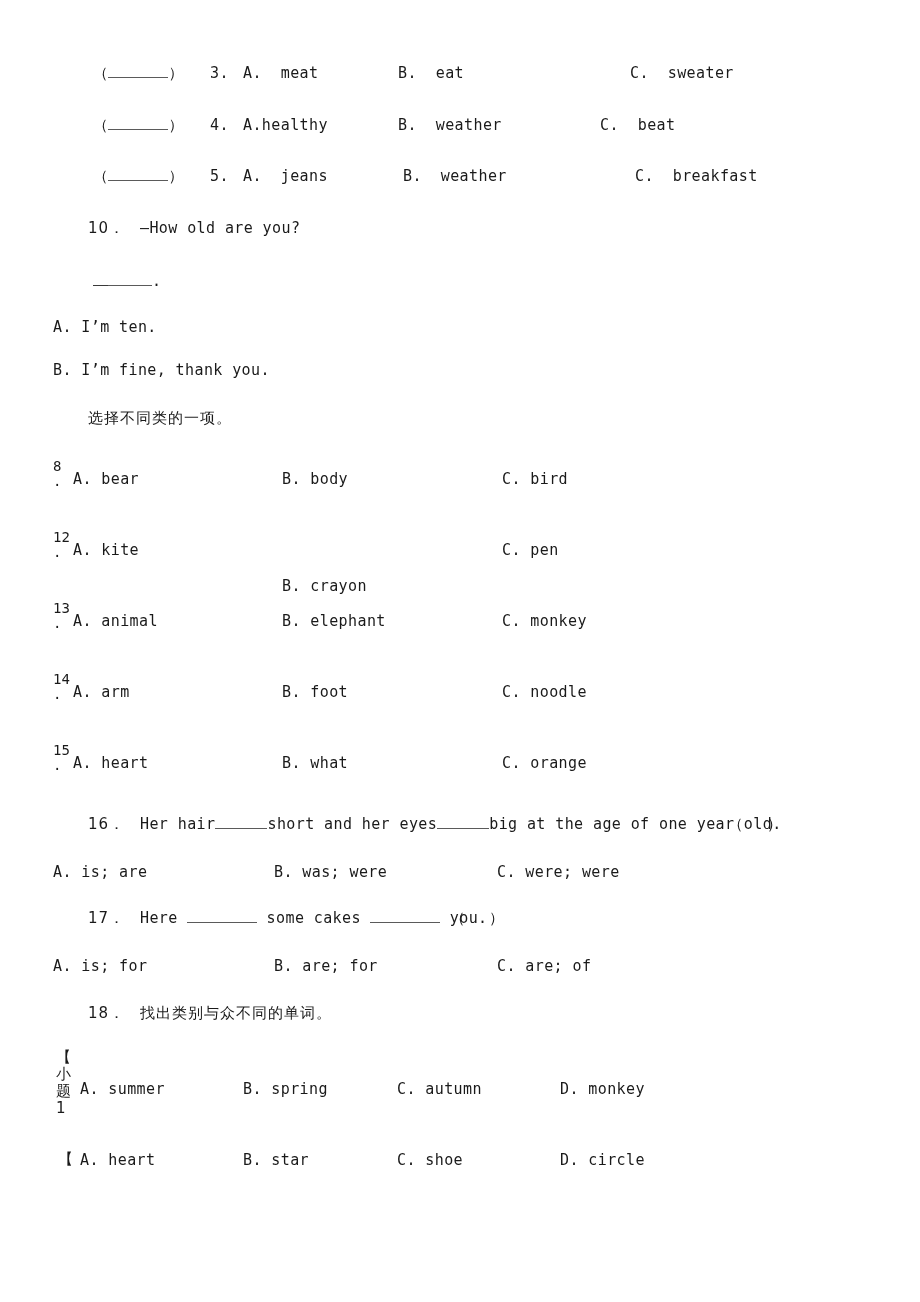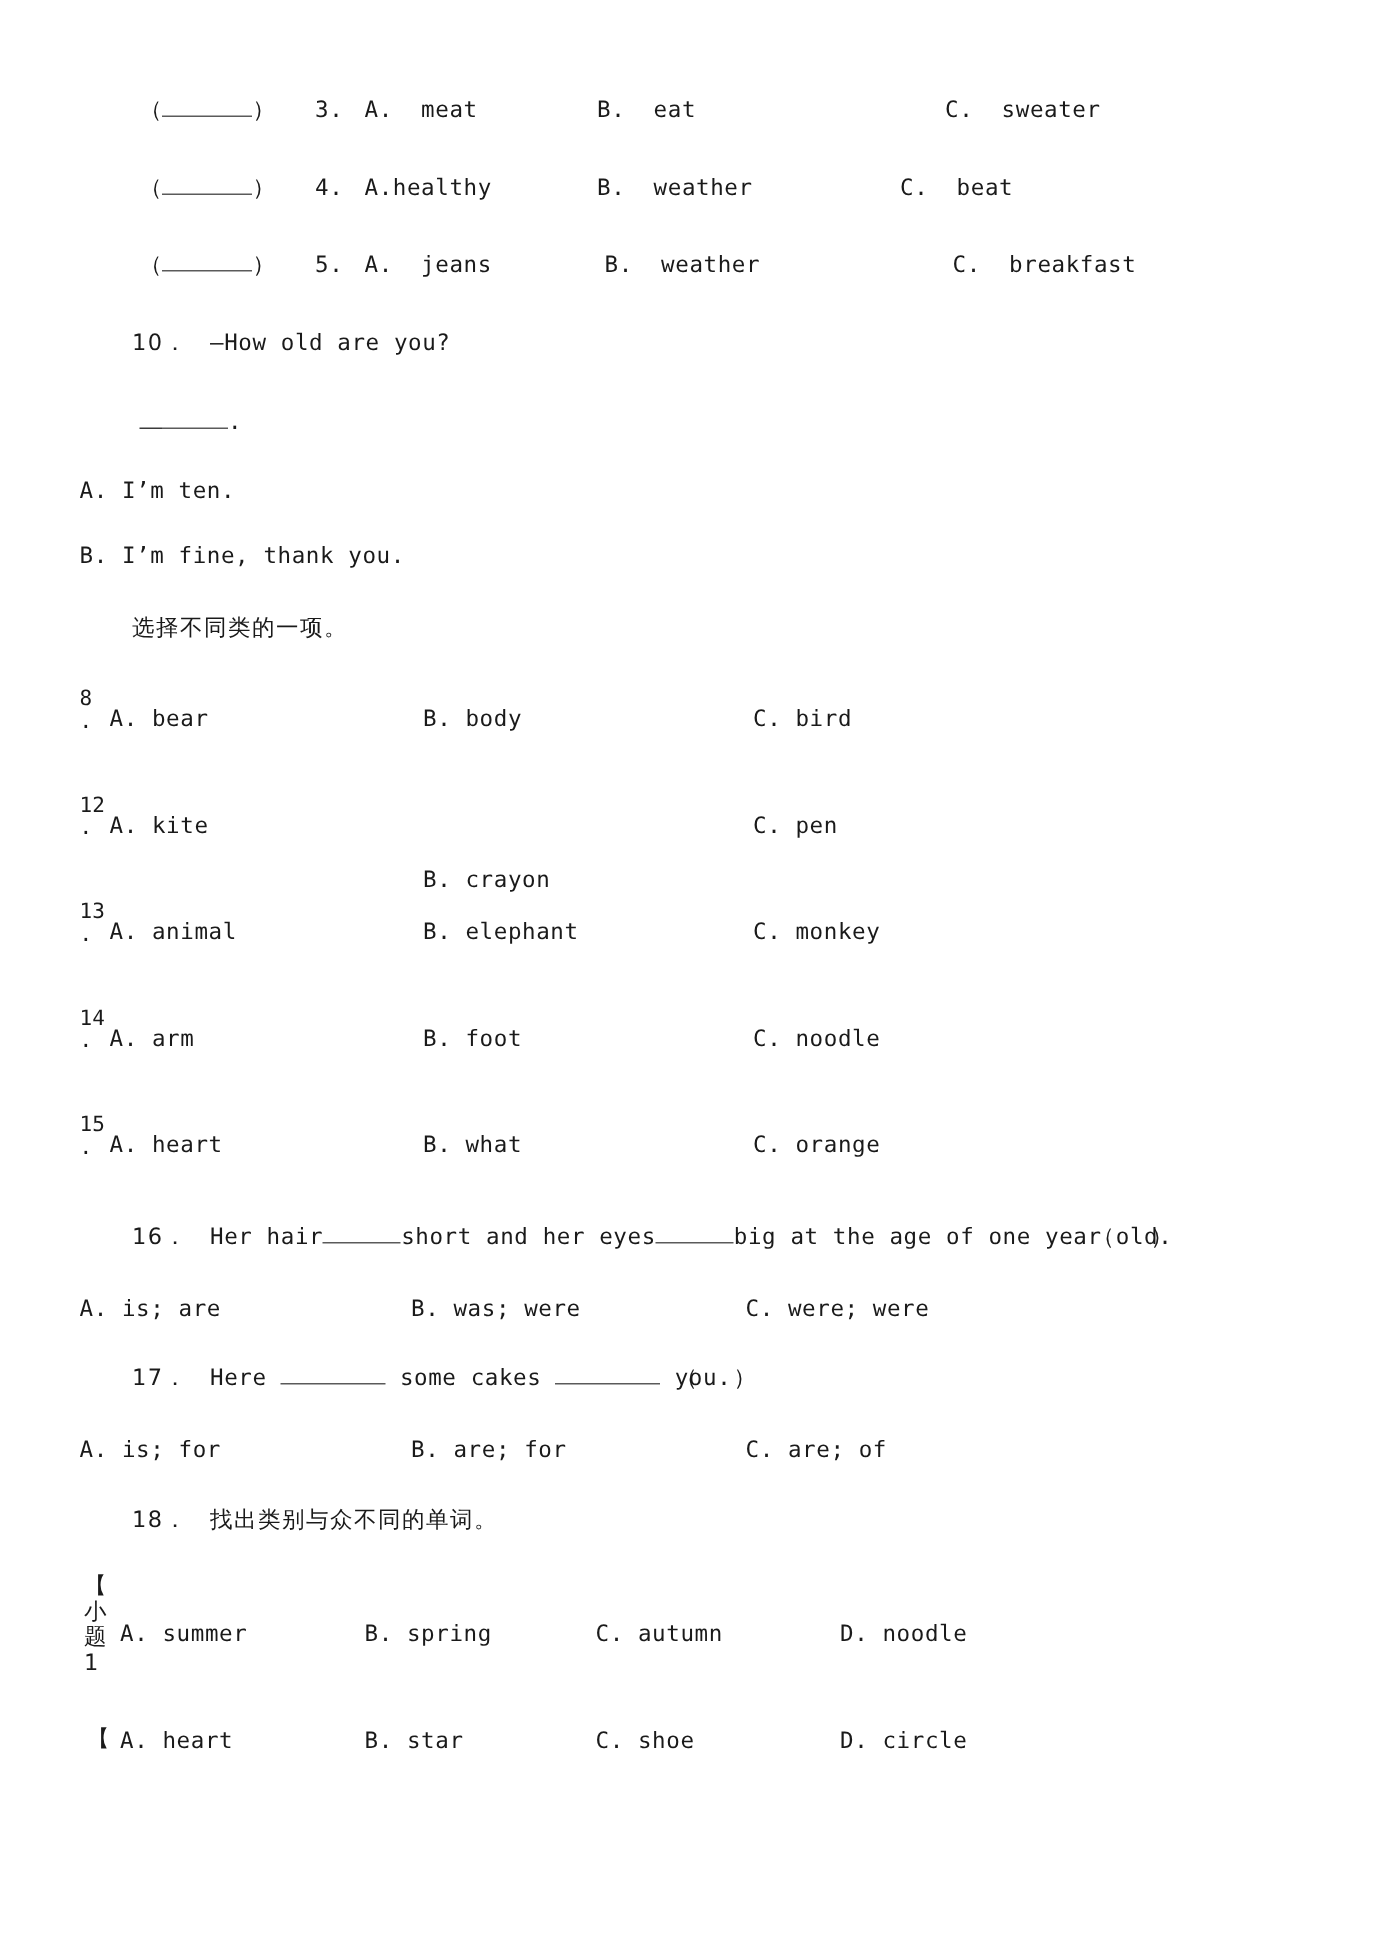--- a/index.html
+++ b/index.html
@@ -172,21 +172,21 @@
   <div class="t cjk" style="left:140px; top:1004px;">找出类别与众不同的单词。</div>
 
   <div class="markcol" style="left:56px; top:1049px;">
     <span>【</span>
     <span>小</span>
     <span>题1</span>
   </div>
   <div class="t" style="left:80px; top:1080px;">A. summer</div>
   <div class="t" style="left:243px; top:1080px;">B. spring</div>
   <div class="t" style="left:397px; top:1080px;">C. autumn</div>
-  <div class="t" style="left:560px; top:1080px;">D. noodle</div>
+  <div class="t" style="left:560px; top:1080px;">D. monkey</div>
 
   <div class="markcol" style="left:58px; top:1151px;">
     <span>【</span>
   </div>
   <div class="t" style="left:80px; top:1151px;">A. heart</div>
   <div class="t" style="left:243px; top:1151px;">B. star</div>
   <div class="t" style="left:397px; top:1151px;">C. shoe</div>
   <div class="t" style="left:560px; top:1151px;">D. circle</div>
 
 

